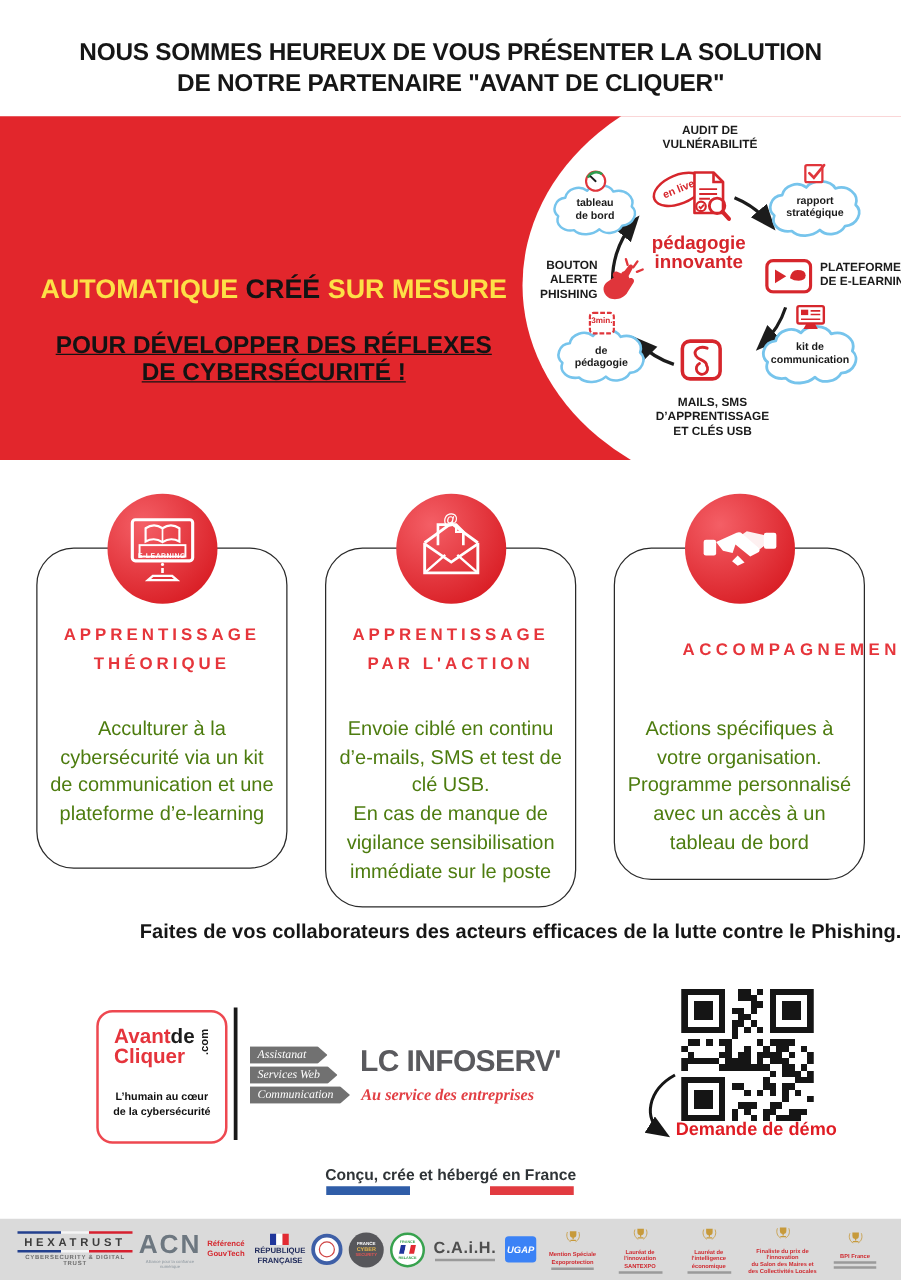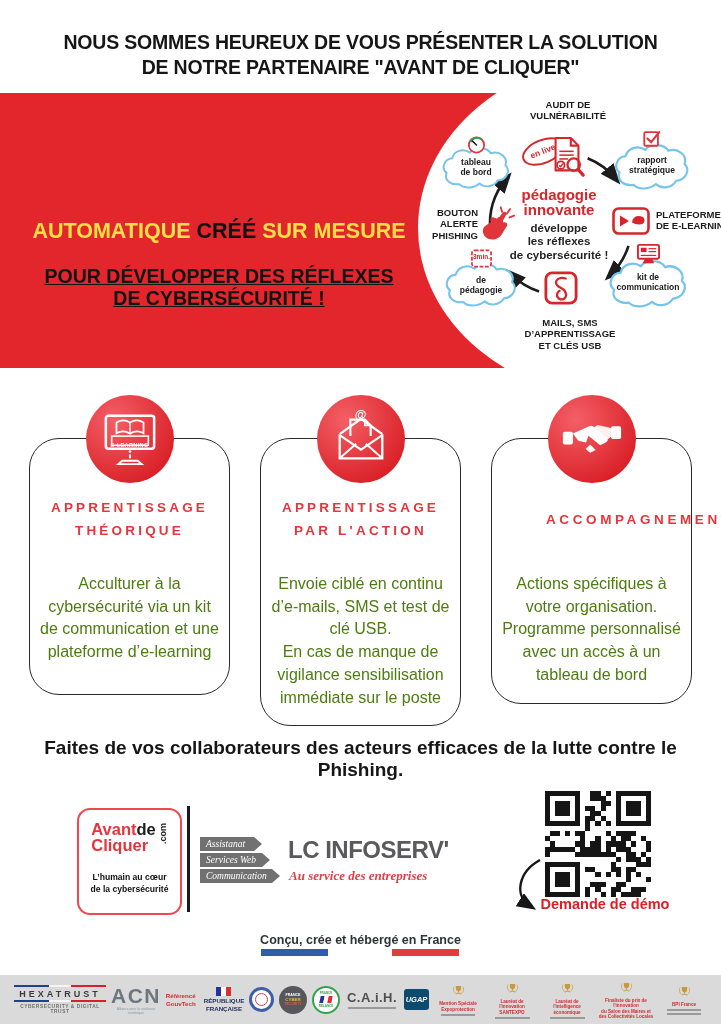--- a/index.html
+++ b/index.html
@@ -50,22 +50,22 @@
                background:radial-gradient(circle at 32% 28%,#f45f66,#da2027 78%);
                display:flex;align-items:center;justify-content:center;}
   .card-icon-label{position:absolute;left:50%;top:47px;transform:translateX(-50%);
                    font-size:5.5px;font-weight:800;color:#fff;letter-spacing:0.4px;}
   .card-box{box-sizing:border-box;width:100%;min-height:257px;margin-top:-45px;padding:56px 10px 16px;
             border:1.7px solid #2a2a2a;border-radius:30px;background:#fff;text-align:center;}
   .card-title{height:50px;display:flex;flex-direction:column;justify-content:center;
               color:#e6353b;font-weight:800;font-size:13.5px;letter-spacing:3.2px;line-height:1.7;}
   .card-body{margin-top:28px;font-size:16px;line-height:1.42;color:#4d7c0f;white-space:pre-line;}
   
-  .phishing{position:absolute;top:737px;left:0;width:721px;text-align:center;
-            font-weight:800;font-size:19px;color:#161616;}
+  .phishing{position:absolute;top:737px;left:0;width:721px;text-align:right;
+            font-weight:800;font-size:16px;color:#161616;}
   
   .adc-box{position:absolute;left:77px;top:808px;width:101px;height:103px;border:2.5px solid #ee4850;
            border-radius:13px;background:#fff;text-align:center;}
   .adc-row{display:flex;justify-content:center;align-items:flex-start;margin-top:12px;gap:2px;}
   .adc-words{text-align:left;font-weight:800;font-size:16.5px;line-height:0.95;}
   .adc-red{color:#e5343c;} .adc-blk{color:#1c1c1c;}
   .adc-com{writing-mode:vertical-rl;transform:rotate(180deg);font-size:9px;font-weight:800;color:#1c1c1c;margin-top:1px;}
   .adc-tag{margin-top:19px;font-size:8.6px;font-weight:800;line-height:1.3;color:#101010;}
   .logo-divider{position:absolute;left:187px;top:806px;width:3px;height:106px;background:#1a1a1a;}
   .lc-arrows{position:absolute;left:200px;top:837px;}
@@ -110,21 +110,21 @@
   .badge-dark{width:28px;height:28px;background:#57575b;}
   .bd1{font-size:3.6px;color:#fff;font-weight:700;}
   .bd2{font-size:4.4px;color:#e8b84b;font-weight:800;}
   .bd3{font-size:3.4px;color:#e05555;font-weight:700;}
   .badge-green{width:28px;height:28px;border:2.5px solid #37a24e;background:#fff;}
   .bg1{font-size:3px;color:#37a24e;font-weight:800;}
   .mini-flag{width:12px;height:7px;display:flex;transform:skewX(-12deg);margin:1px 0;}
   .caih{width:54px;text-align:center;}
   .caih-name{font-size:13px;font-weight:800;color:#4e4e4e;letter-spacing:0.5px;}
   .caih-sub{height:2px;width:48px;margin:2px auto 0;background:#9a9a9a;}
-  .ugap{width:25px;height:21px;background:#0c4a6e;border-radius:3px;color:#fff;
+  .ugap{width:25px;height:21px;background:#3b82f6;border-radius:3px;color:#fff;
         font-weight:800;font-style:italic;font-size:7.5px;display:flex;align-items:center;justify-content:center;}
   .award{display:flex;flex-direction:column;align-items:center;text-align:center;}
   .aw1,.aw2{font-size:4.6px;font-weight:700;color:#cf2b31;line-height:1.2;}
   .aw-bar{width:70%;height:2px;background:#9a9a9a;margin-top:1.5px;}
   .aw-s{width:48px;} .aw-m{width:50px;} .aw-l{width:58px;}
 </style>
 </head>
 <body>
 
 <div class="page">
@@ -285,25 +285,20 @@
     <div class="dg dg-label mails-label">
       <div>MAILS, SMS</div>
       <div>D’APPRENTISSAGE</div>
       <div>ET CLÉS USB</div>
     </div>
 
     <div class="dg center-text">
       <div class="center-red">
         <div>pédagogie</div>
         <div>innovante</div>
-      </div>
-      <div class="center-dark">
-        <div>développe</div>
-        <div>les réflexes</div>
-        <div>de cybersécurité !</div>
       </div>
     </div>
   </div>
 
   <div class="cards">
 
     <div class="card">
       <div class="card-circle">
         <svg width="62" height="56" viewBox="0 0 64 58">
           <rect x="7" y="5" width="50" height="34" rx="2.5" fill="none" stroke="#fff" stroke-width="2.6"></rect>

